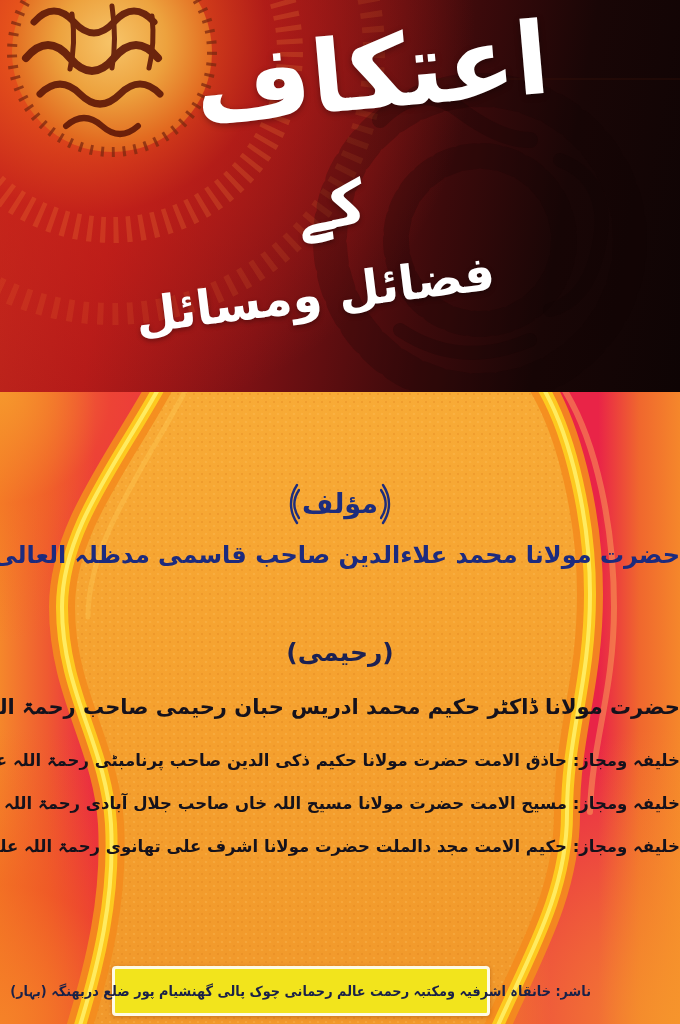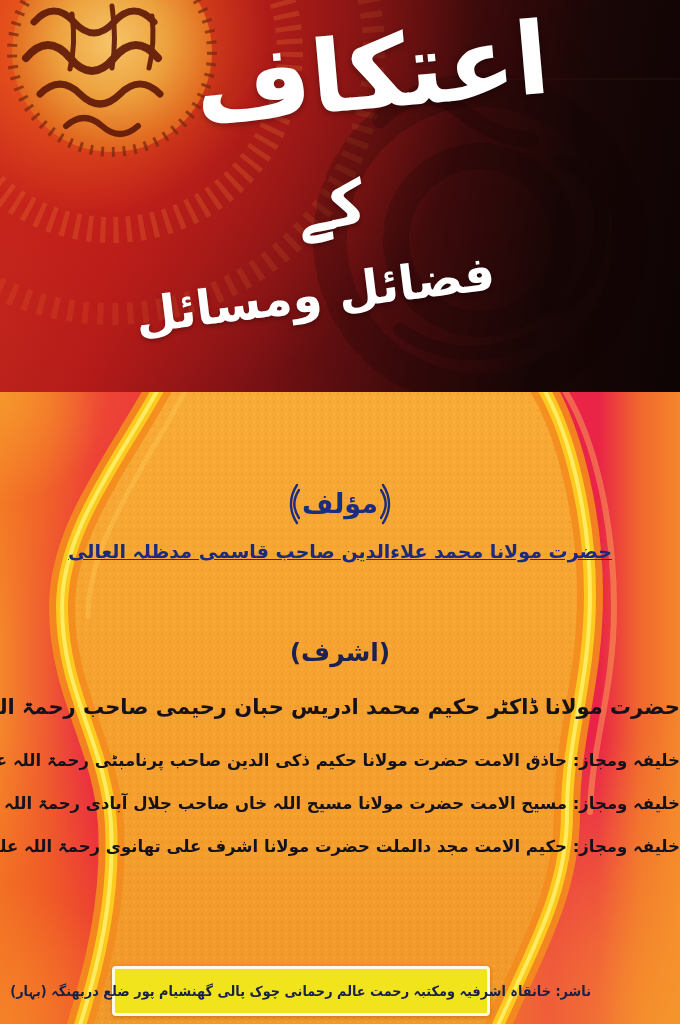--- a/index.html
+++ b/index.html
@@ -52,21 +52,21 @@
     position:absolute;top:88px;left:0;width:680px;height:48px;
     display:flex;align-items:center;justify-content:center;gap:2px;
   }
   .author-label{
     direction:rtl;color:#1d2d7d;font-size:27px;font-weight:bold;line-height:1.2;
   }
   .bracket-icon{flex:0 0 auto;}
   .author-name{
     position:absolute;top:142px;left:0;width:680px;
     text-align:center;direction:rtl;white-space:nowrap;
-    color:#1c2b7e;font-size:19px;font-weight:bold;line-height:1.8;text-decoration:underline;
+    color:#1c2b7e;font-size:24px;font-weight:bold;line-height:1.8;
   }
   .khalifa-label{
     position:absolute;top:242px;left:0;width:680px;
     text-align:center;direction:rtl;
     color:#1c2152;font-size:25px;font-weight:bold;line-height:1.5;
   }
   .khalifa-name{
     position:absolute;top:298px;left:0;width:680px;
     text-align:center;direction:rtl;white-space:nowrap;
     color:#15121c;font-size:21px;font-weight:bold;line-height:1.7;
@@ -196,21 +196,21 @@
         <svg class="bracket-icon" width="14" height="44" viewBox="0 0 14 44" aria-hidden="true">
           <g fill="none" stroke="#1d2d7d" stroke-width="2.4" stroke-linecap="round">
             <path d="M 3,3 C 11,15 11,29 3,41"></path>
             <path d="M 1,8 C 7,17 7,27 1,36"></path>
           </g>
         </svg>
       </div>
 
       <div class="author-name">حضرت مولانا محمد علاءالدین صاحب قاسمی مدظلہ العالی</div>
 
-      <div class="khalifa-label">(اشرف)</div>
+      <div class="khalifa-label">(رحیمی)</div>
 
       <div class="khalifa-name">حضرت مولانا ڈاکٹر حکیم محمد ادریس حبان رحیمی صاحب رحمۃ اللہ علیہ</div>
 
       <div class="khalifa-line khalifa-line-0">خلیفہ ومجاز: حاذق الامت حضرت مولانا حکیم ذکی الدین صاحب پرنامبٹی رحمۃ اللہ علیہ</div>
       <div class="khalifa-line khalifa-line-1">خلیفہ ومجاز: مسیح الامت حضرت مولانا مسیح اللہ خاں صاحب جلال آبادی رحمۃ اللہ علیہ</div>
       <div class="khalifa-line khalifa-line-2">خلیفہ ومجاز: حکیم الامت مجد دالملت حضرت مولانا اشرف علی تھانوی رحمۃ اللہ علیہ</div>
 
       <div class="publisher-pill">
         <span class="publisher-text">ناشر: خانقاہ اشرفیہ ومکتبہ رحمت عالم رحمانی چوک پالی گھنشیام پور ضلع دربھنگہ (بہار)</span>
       </div>

